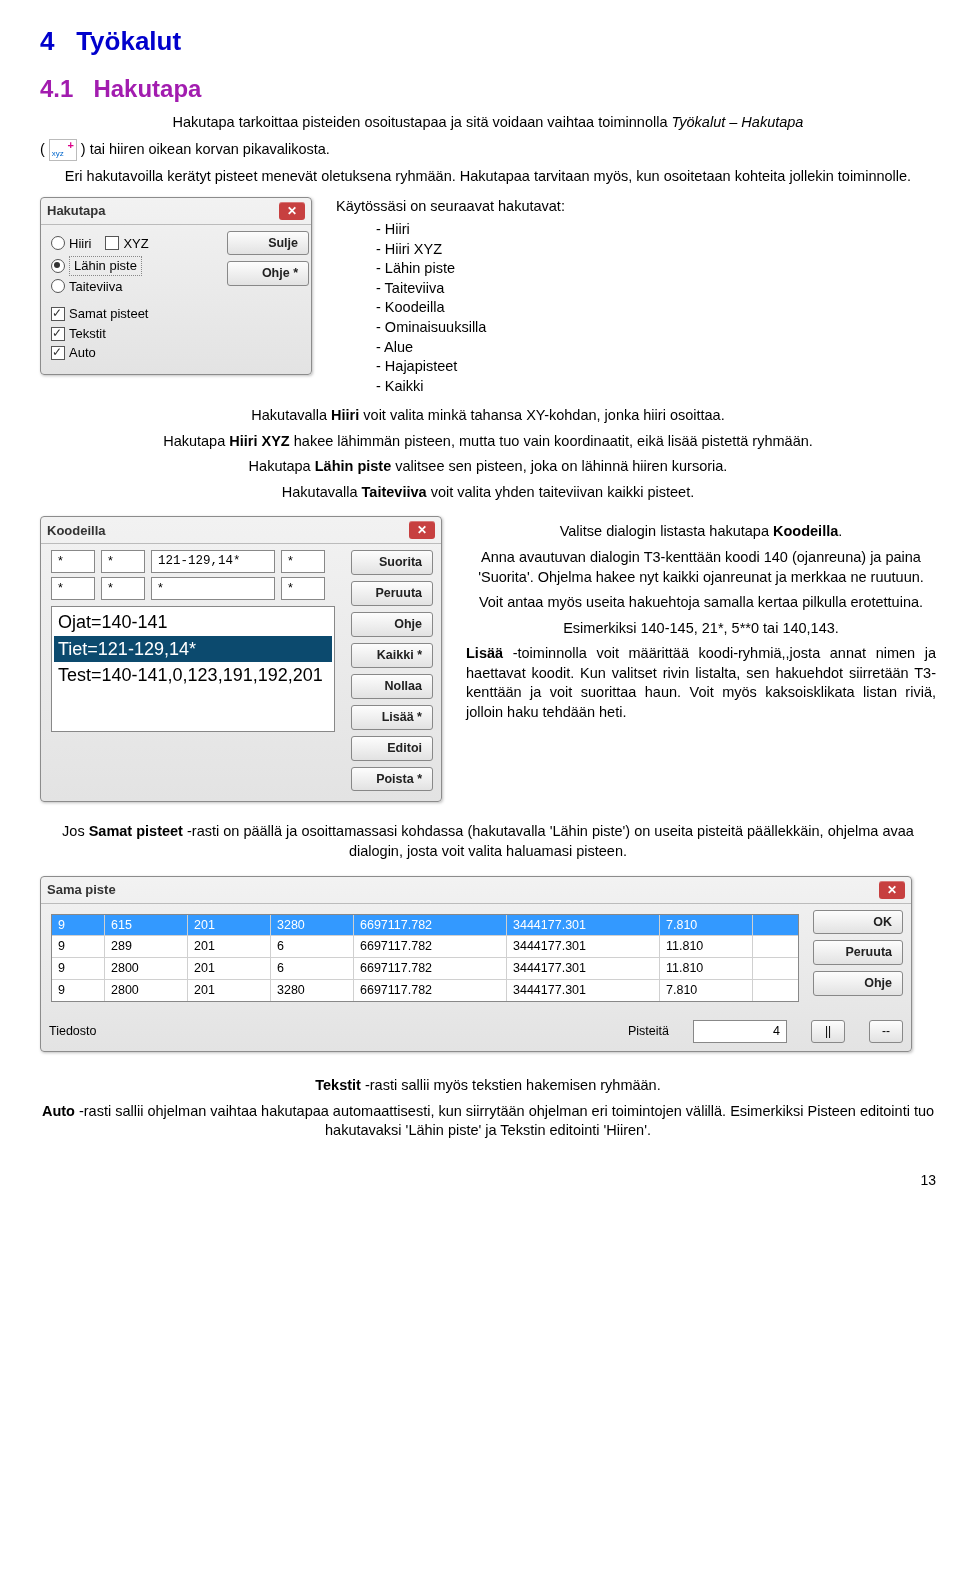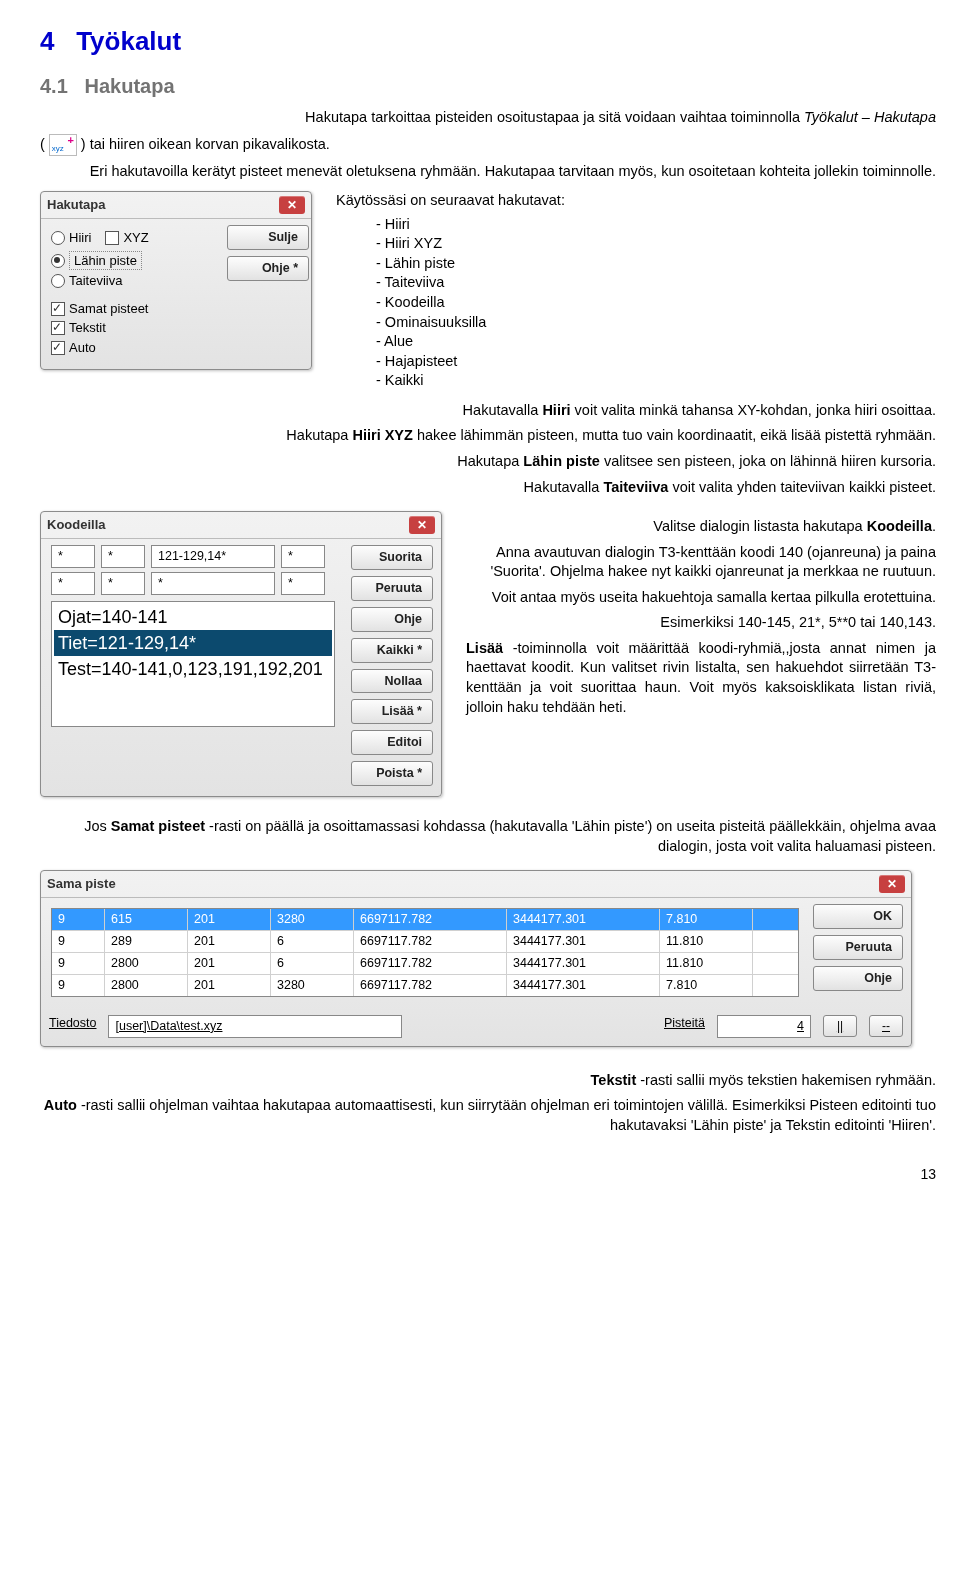--- a/index.html
+++ b/index.html
@@ -7,23 +7,23 @@
     font-size: 14.5px;
     color: #000;
     background: #fff;
     margin: 0;
     padding: 24px 24px 24px 40px;
     width: 960px;
     box-sizing: border-box;
     line-height: 1.35;
   }
   h1 { color: #0000cc; font-size: 26px; margin: 0 0 8px 0; font-weight: bold; }
-  h2 { color: #737373; font-size: 20px; margin: 14px 0 8px 0; font-weight: bold; }
+  h2 { color: #a21caf; font-size: 24px; margin: 14px 0 8px 0; font-weight: bold; }
   .italic { font-style: italic; }
-  p { margin: 6px 0; text-align: right; }
+  p { margin: 6px 0; text-align: center; }
   .row { display: flex; align-items: center; gap: 4px; }
 
   .win {
     background: linear-gradient(#f2f2f2, #e3e3e3);
     border: 1px solid #8c8c8c;
     border-radius: 4px;
     box-shadow: 1px 1px 3px rgba(0,0,0,0.25);
     font-size: 13px;
     display: inline-block;
   }
@@ -103,21 +103,21 @@
   .tg-row:last-child { border-bottom:none; }
   .tg-cell { padding:2px 6px; border-right:1px solid #d0d0d0; flex:0 0 auto; }
   .tg-row.sel { background:#3399ff; color:#fff; }
 
   .small-btn {
     background: linear-gradient(#fdfdfd, #e2e2e2);
     border: 1px solid #888; border-radius:3px;
     padding:2px 6px; font-size:12px; min-width:20px; text-align:center;
   }
 
-  .status-row { display:flex; align-items:flex-start; gap:12px; padding:8px; font-size:12.5px;text-decoration:underline; }
+  .status-row { display:flex; align-items:center; gap:24px; padding:8px; font-size:12.5px; }
 </style>
 </head>
 <body>
 
 
 
 
 <h1>
   <span>4</span>&nbsp;&nbsp;
   <span>Työkalut</span>
@@ -213,21 +213,21 @@
     <div class="win" style="width:400px;">
       <div class="win-title">
         <span>Koodeilla</span>
         <span class="close-x">✕</span>
       </div>
       <div class="win-body">
         <div class="win-left" style="width:290px;">
           <div class="flex gap6" style="margin-bottom:4px;">
             <span class="field" style="width:30px;">*</span>
             <span class="field" style="width:30px;">*</span>
-            <span class="field" style="width:110px;">121-129,14*</span>
+            <span class="field" style="width:110px;font-family:Liberation Mono, monospace;">121-129,14*</span>
             <span class="field" style="width:30px;">*</span>
           </div>
           <div class="flex gap6" style="margin-bottom:6px;">
             <span class="field" style="width:30px;">*</span>
             <span class="field" style="width:30px;">*</span>
             <span class="field" style="width:110px;">*</span>
             <span class="field" style="width:30px;">*</span>
           </div>
           <div class="listbox" style="height:120px;">
             <div class="row-line">Ojat=140-141</div>
@@ -309,21 +309,20 @@
         </div>
     </div>
     <div class="win-right" style="width:90px;">
       <span class="btn">OK</span>
       <span class="btn">Peruuta</span>
       <span class="btn">Ohje</span>
     </div>
   </div>
   <div class="status-row">
     <span>Tiedosto</span>
-    <span class="field" style="width:280px;">[user]\Data\test.xyz</span>
     <span style="margin-left:auto;">Pisteitä</span>
     <span class="field" style="width:80px; text-align:right;">4</span>
     <span class="small-btn">||</span>
     <span class="small-btn">--</span>
   </div>
 </div>
 
 <p style="margin-top:24px;"><b>Tekstit</b><span> -rasti sallii myös tekstien hakemisen ryhmään.</span></p>
 <p><b>Auto</b><span> -rasti sallii ohjelman vaihtaa hakutapaa automaattisesti, kun siirrytään ohjelman eri toimintojen välillä. Esimerkiksi Pisteen editointi tuo hakutavaksi 'Lähin piste' ja Tekstin editointi 'Hiiren'.</span></p>
 

